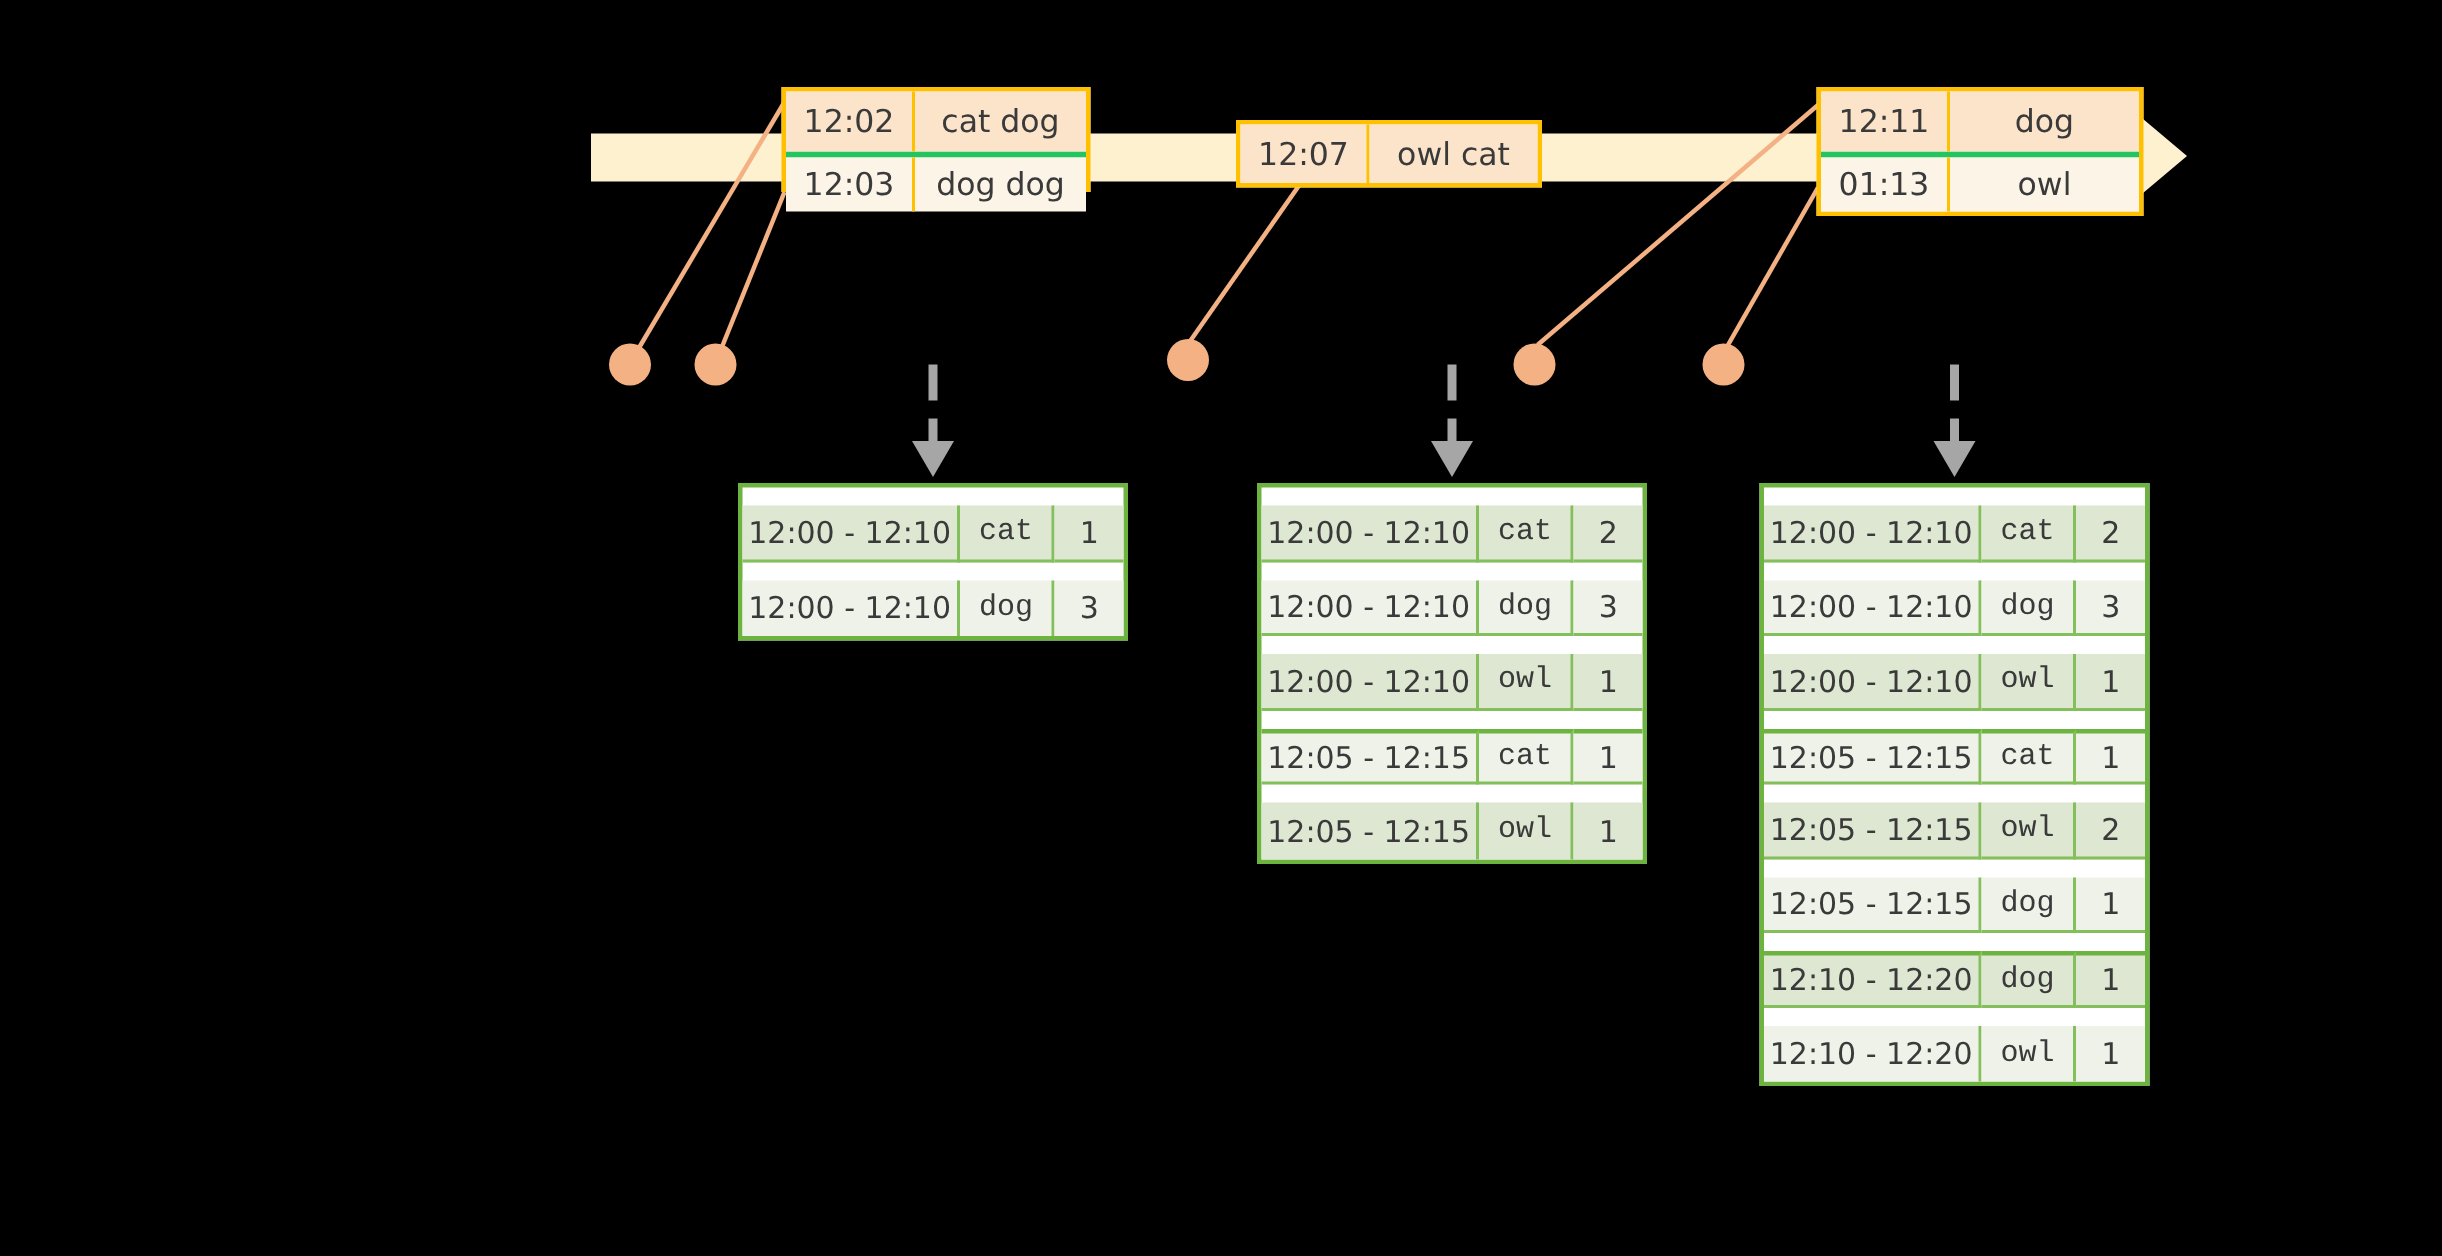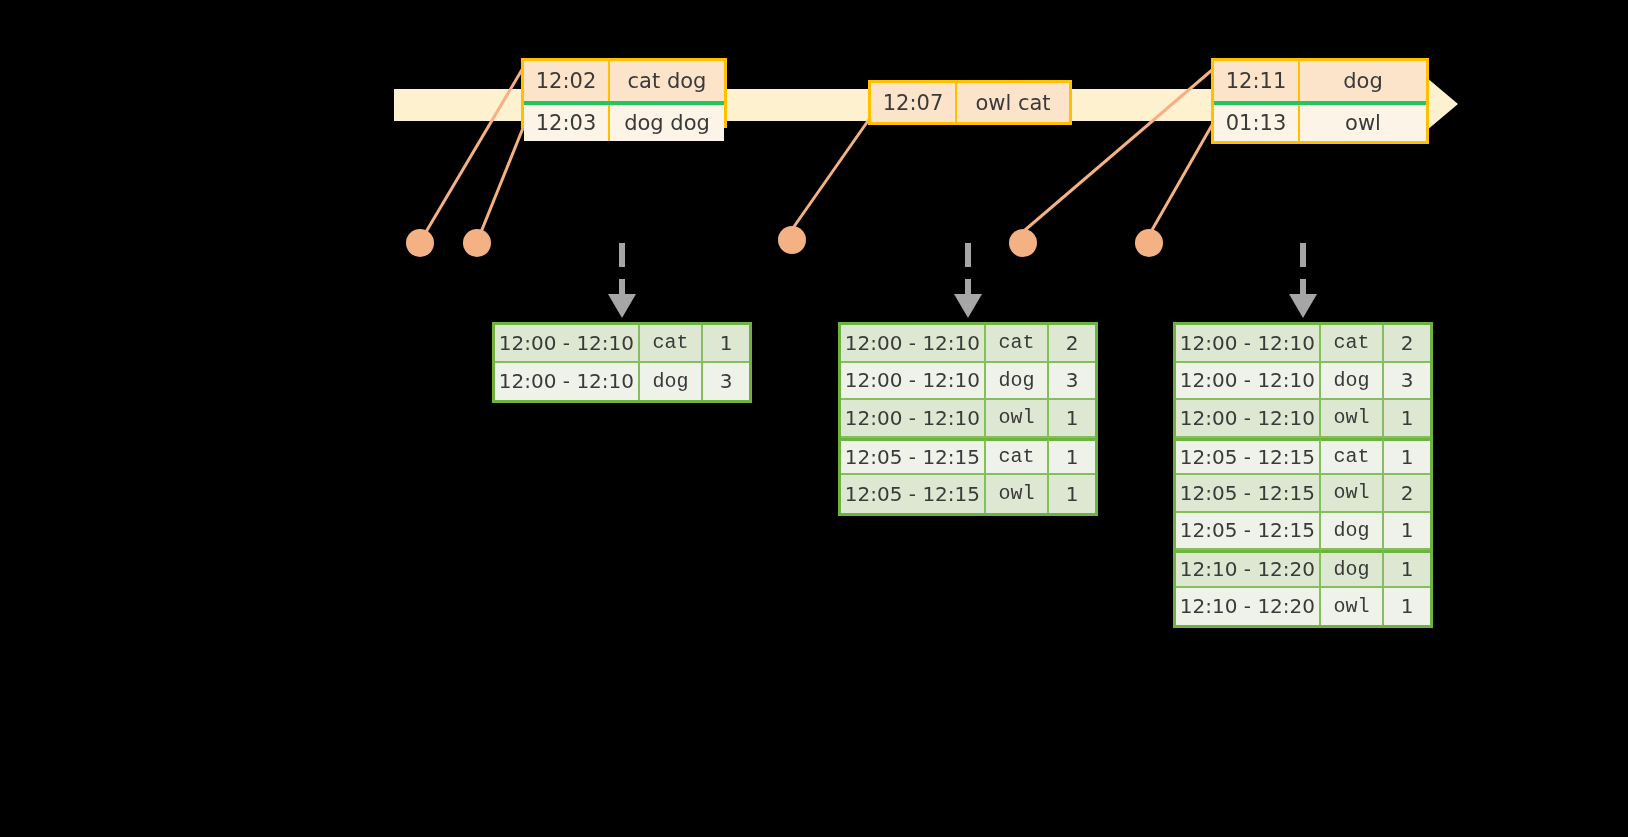--- a/index.html
+++ b/index.html
@@ -62,20 +62,21 @@
   .agg-table {
     position: absolute;
     border: 3px solid #6cb33f;
     box-sizing: border-box;
     background: #ffffff;
   }
   .agg-row {
     display: flex;
     height: 37.5px;
     box-sizing: border-box;
+    margin-top: 12px;
   }
   .agg-row .cell {
     display: flex;
     align-items: center;
     justify-content: center;
     font-size: 20px;
     color: #3a3a3a;
     box-sizing: border-box;
     border-right: 2px solid #83bf5a;
     border-bottom: 2px solid #83bf5a;
@@ -139,21 +140,21 @@
     <div class="event-row shade">
       <div class="cell time">12:02</div>
       <div class="cell words">cat dog</div>
     </div>
     <div class="event-row light">
       <div class="cell time">12:03</div>
       <div class="cell words">dog dog</div>
     </div>
   </div>
 
-  <div class="event-box" style="left:868px; top:80px; width:204px; height:45px;">
+  <div class="event-box" style="left:824px; top:80px; width:204px; height:45px;">
     <div class="event-row shade" style="height:39px;">
       <div class="cell time">12:07</div>
       <div class="cell words">owl cat</div>
     </div>
   </div>
 
   <div class="event-box" style="left:1211px; top:58px; width:218px; height:86px;">
     <div class="event-row shade">
       <div class="cell time">12:11</div>
       <div class="cell words">dog</div>

